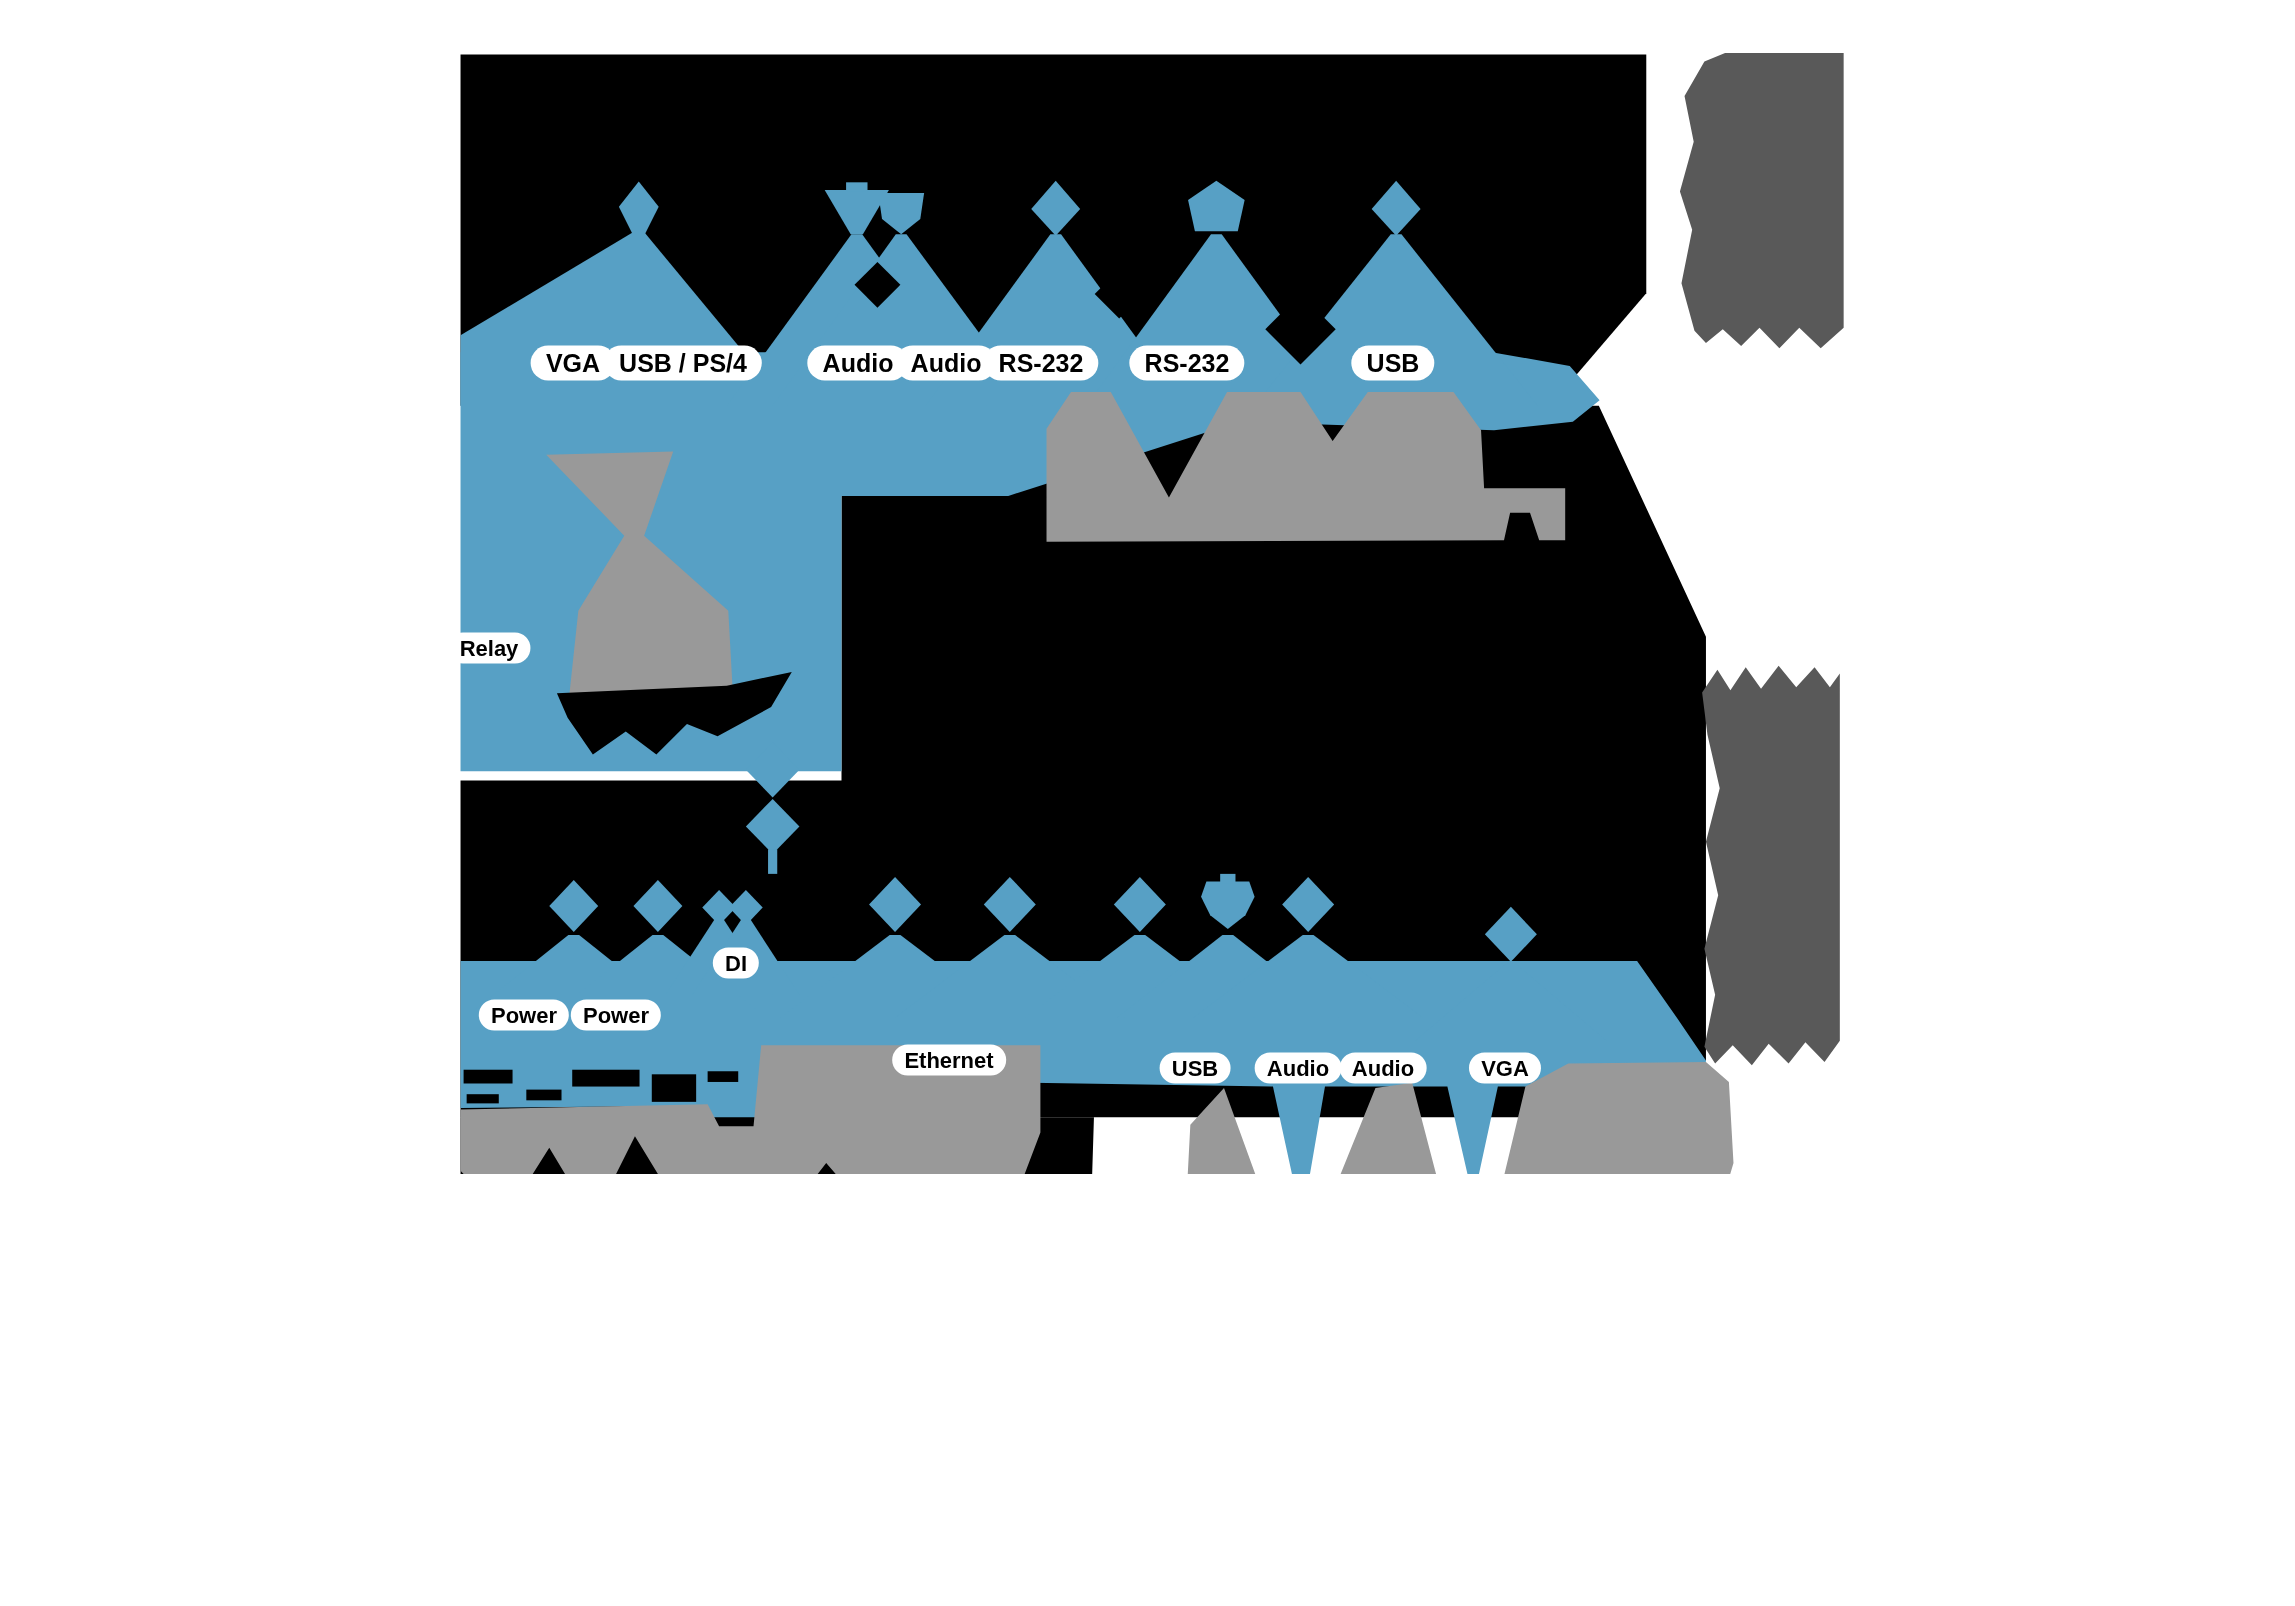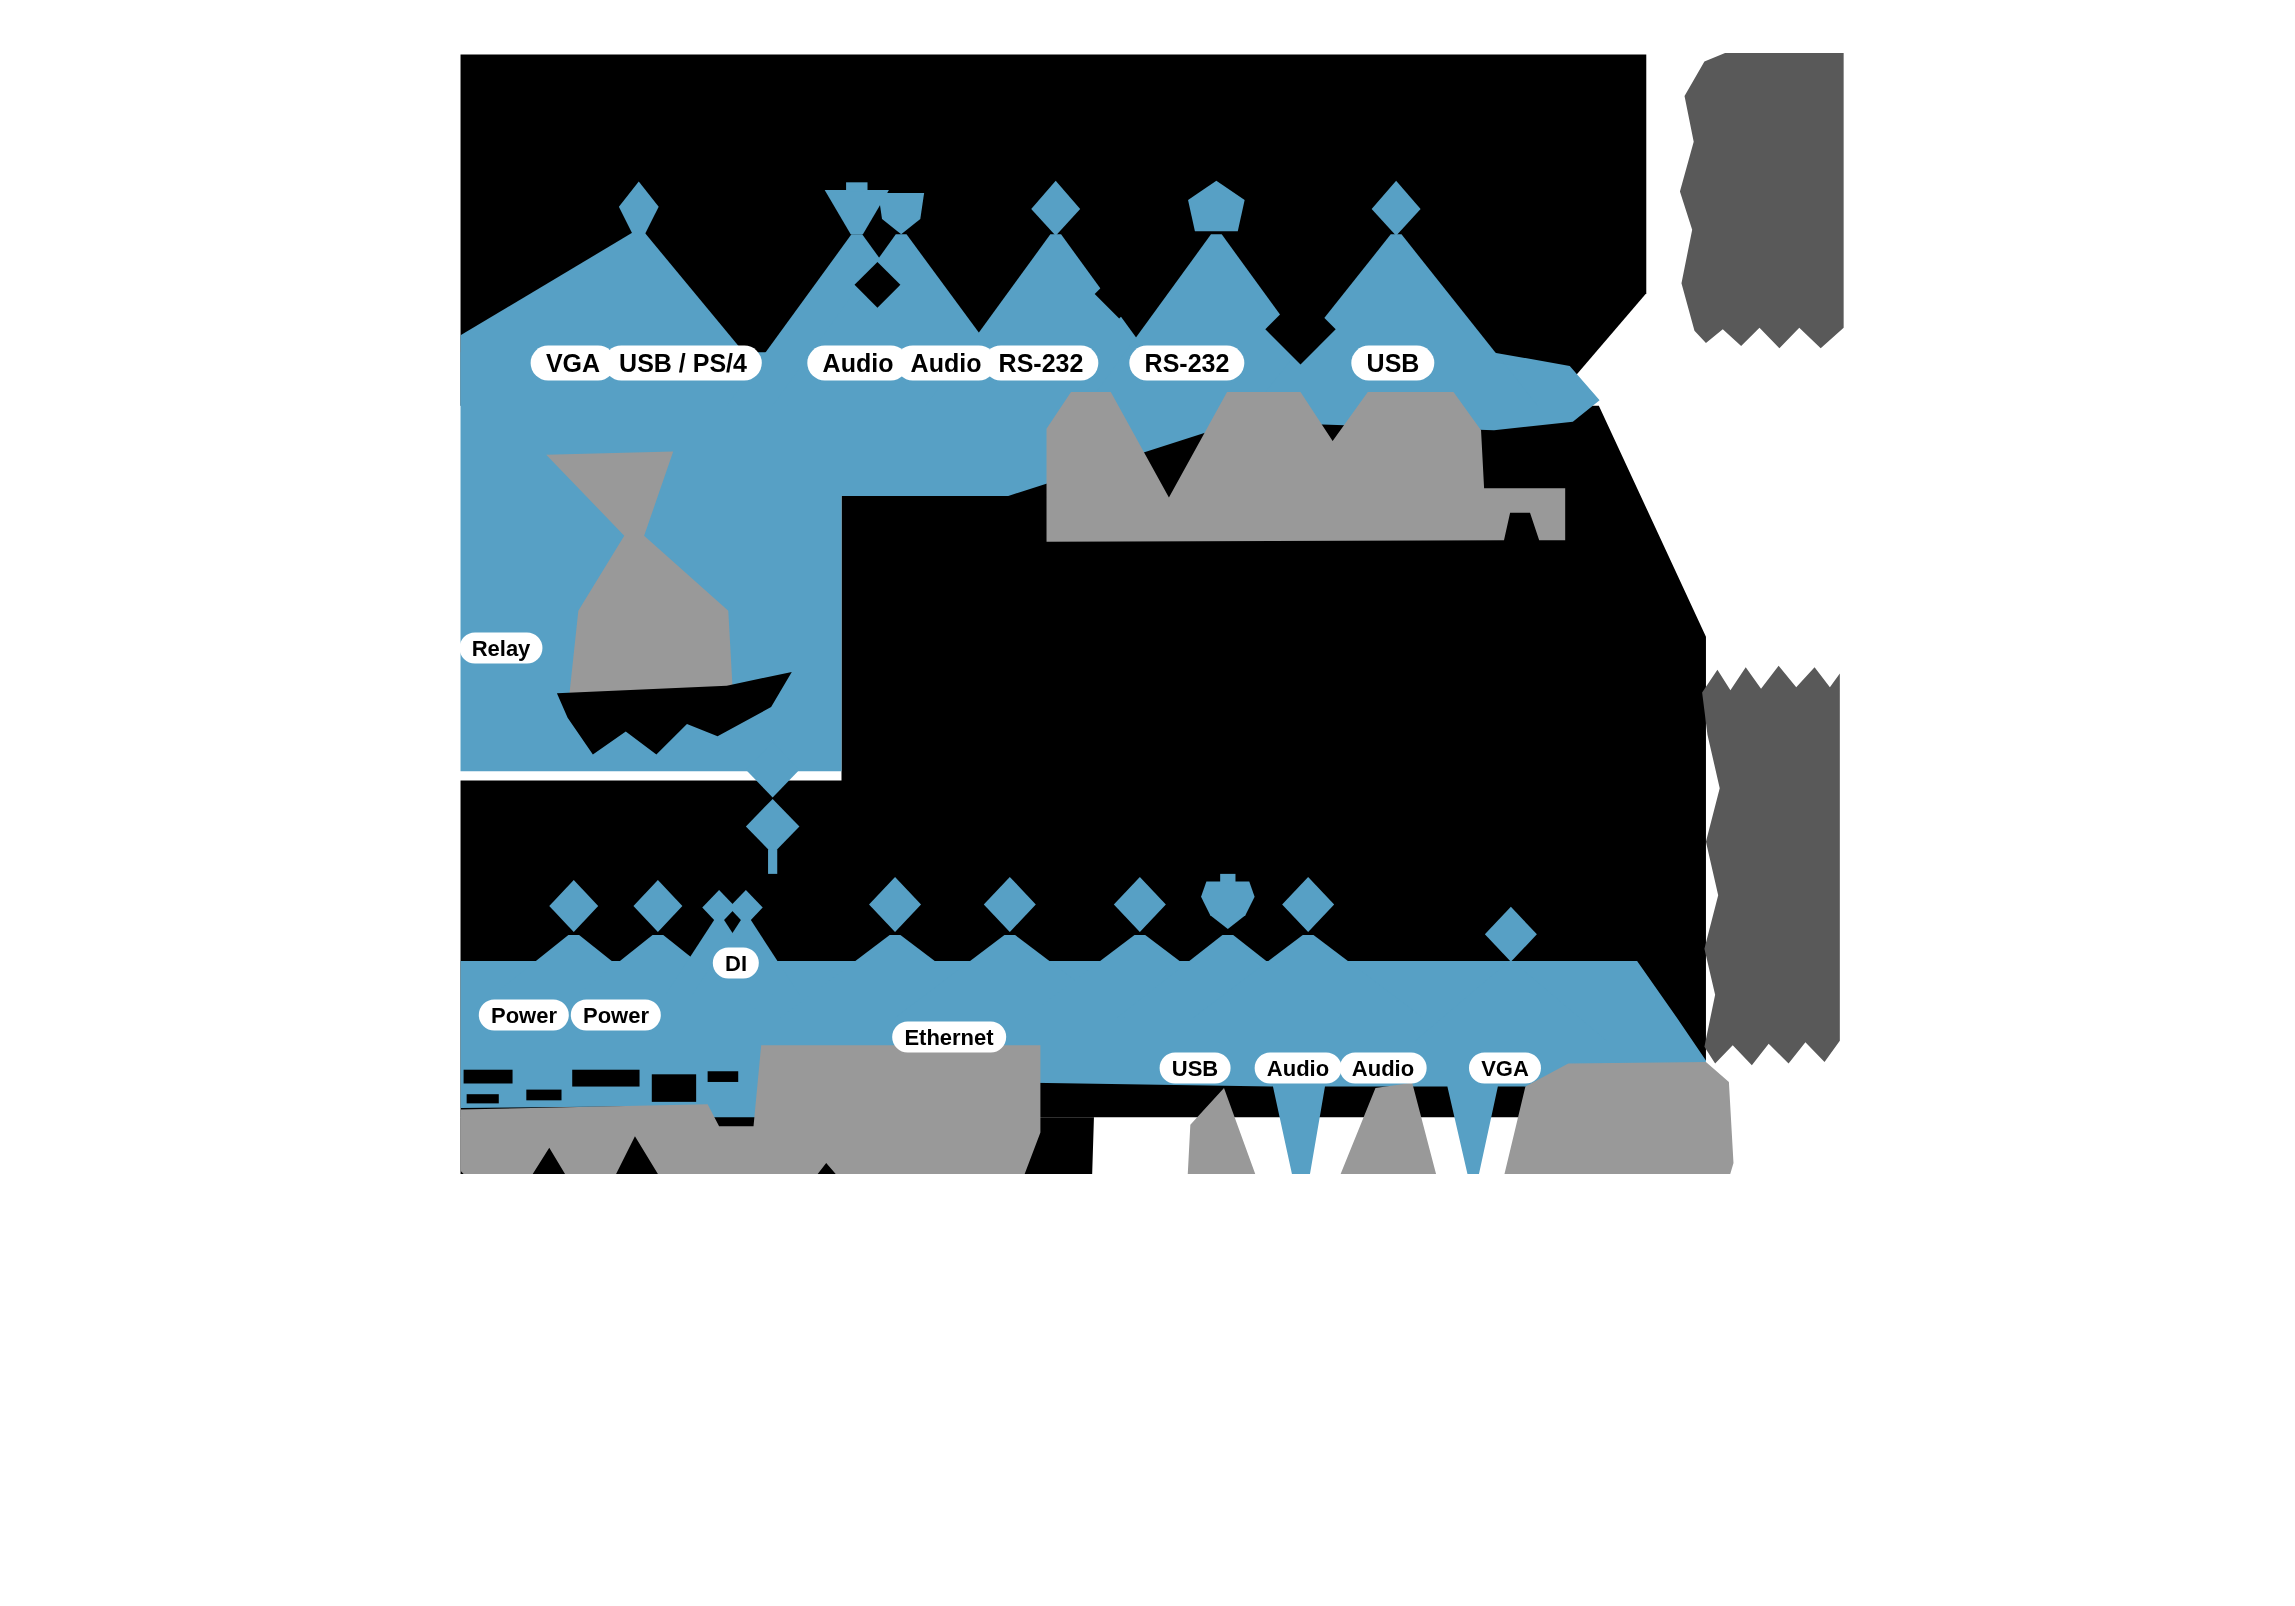--- a/index.html
+++ b/index.html
@@ -142,26 +142,26 @@
 </svg>
 
 <div class="pill" style="left:573px;top:363px">VGA</div>
 <div class="pill" style="left:683px;top:363px">USB / PS/4</div>
 <div class="pill" style="left:858px;top:363px">Audio</div>
 <div class="pill" style="left:946px;top:363px">Audio</div>
 <div class="pill" style="left:1041px;top:363px">RS-232</div>
 <div class="pill" style="left:1187px;top:363px">RS-232</div>
 <div class="pill" style="left:1393px;top:363px">USB</div>
 
-<div class="pill small" style="left:501px;top:648px">Relay</div>
+<div class="pill small" style="left:489px;top:648px">Relay</div>
 
 <div class="pill small" style="left:524px;top:1015px">Power</div>
 <div class="pill small" style="left:616px;top:1015px">Power</div>
 <div class="pill small" style="left:736px;top:963px">DI</div>
 
-<div class="pill small" style="left:949px;top:1037px">Ethernet</div>
+<div class="pill small" style="left:949px;top:1060px">Ethernet</div>
 <div class="pill small" style="left:1195px;top:1068px">USB</div>
 <div class="pill small" style="left:1298px;top:1068px">Audio</div>
 <div class="pill small" style="left:1383px;top:1068px">Audio</div>
 <div class="pill small" style="left:1505px;top:1068px">VGA</div>
 
 </div>
 
 
 </body></html>

